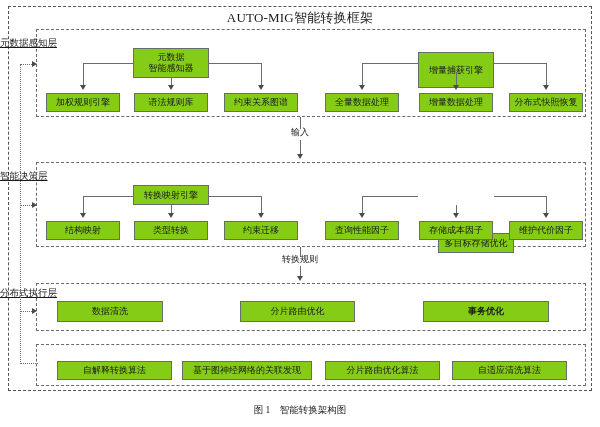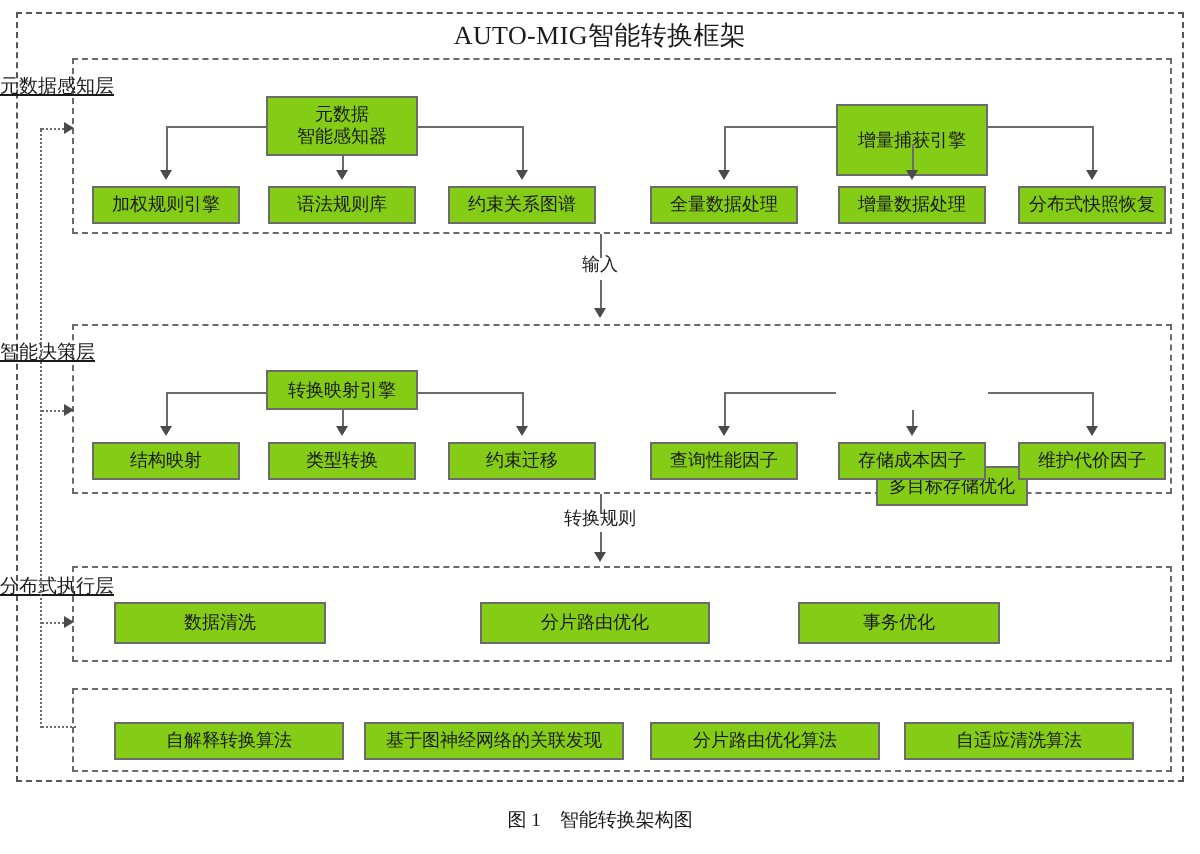--- a/index.html
+++ b/index.html
@@ -221,21 +221,21 @@
   <div class="line-v" style="left:300px; top:247px; height:10px;"></div>
   <div class="flow-label" style="left:265px; top:253px; width:70px;">转换规则</div>
   <div class="line-v" style="left:300px; top:266px; height:11px;"></div>
   <div class="arrow-down" style="left:296.5px; top:276px;"></div>
 
   <div class="layer" id="layer-execution"></div>
   <div class="layer-title" style="top:287px;">分布式执行层</div>
 
   <div class="node" style="left:57px; top:301px; width:106px; height:21px;">数据清洗</div>
   <div class="node" style="left:240px; top:301px; width:115px; height:21px;">分片路由优化</div>
-  <div class="node" style="left:399px; top:301px; width:101px; height:21px;">事务优化</div>
+  <div class="node" style="left:423px; top:301px; width:126px; height:21px;font-weight:bold;">事务优化</div>
 
   <div class="layer" id="layer-keytech"></div>
 
   <div class="node" style="left:182px; top:361px; width:130px; height:19px;">基于图神经网络的关联发现</div>
   <div class="node" style="left:57px; top:361px; width:115px; height:19px;">自解释转换算法</div>
   <div class="node" style="left:325px; top:361px; width:115px; height:19px;">分片路由优化算法</div>
   <div class="node" style="left:452px; top:361px; width:115px; height:19px;">自适应清洗算法</div>
 
   <div class="fb-h" style="left:20px; top:363px; width:18px;"></div>
   <div class="fb-v" style="left:20px; top:64px; height:300px;"></div>

